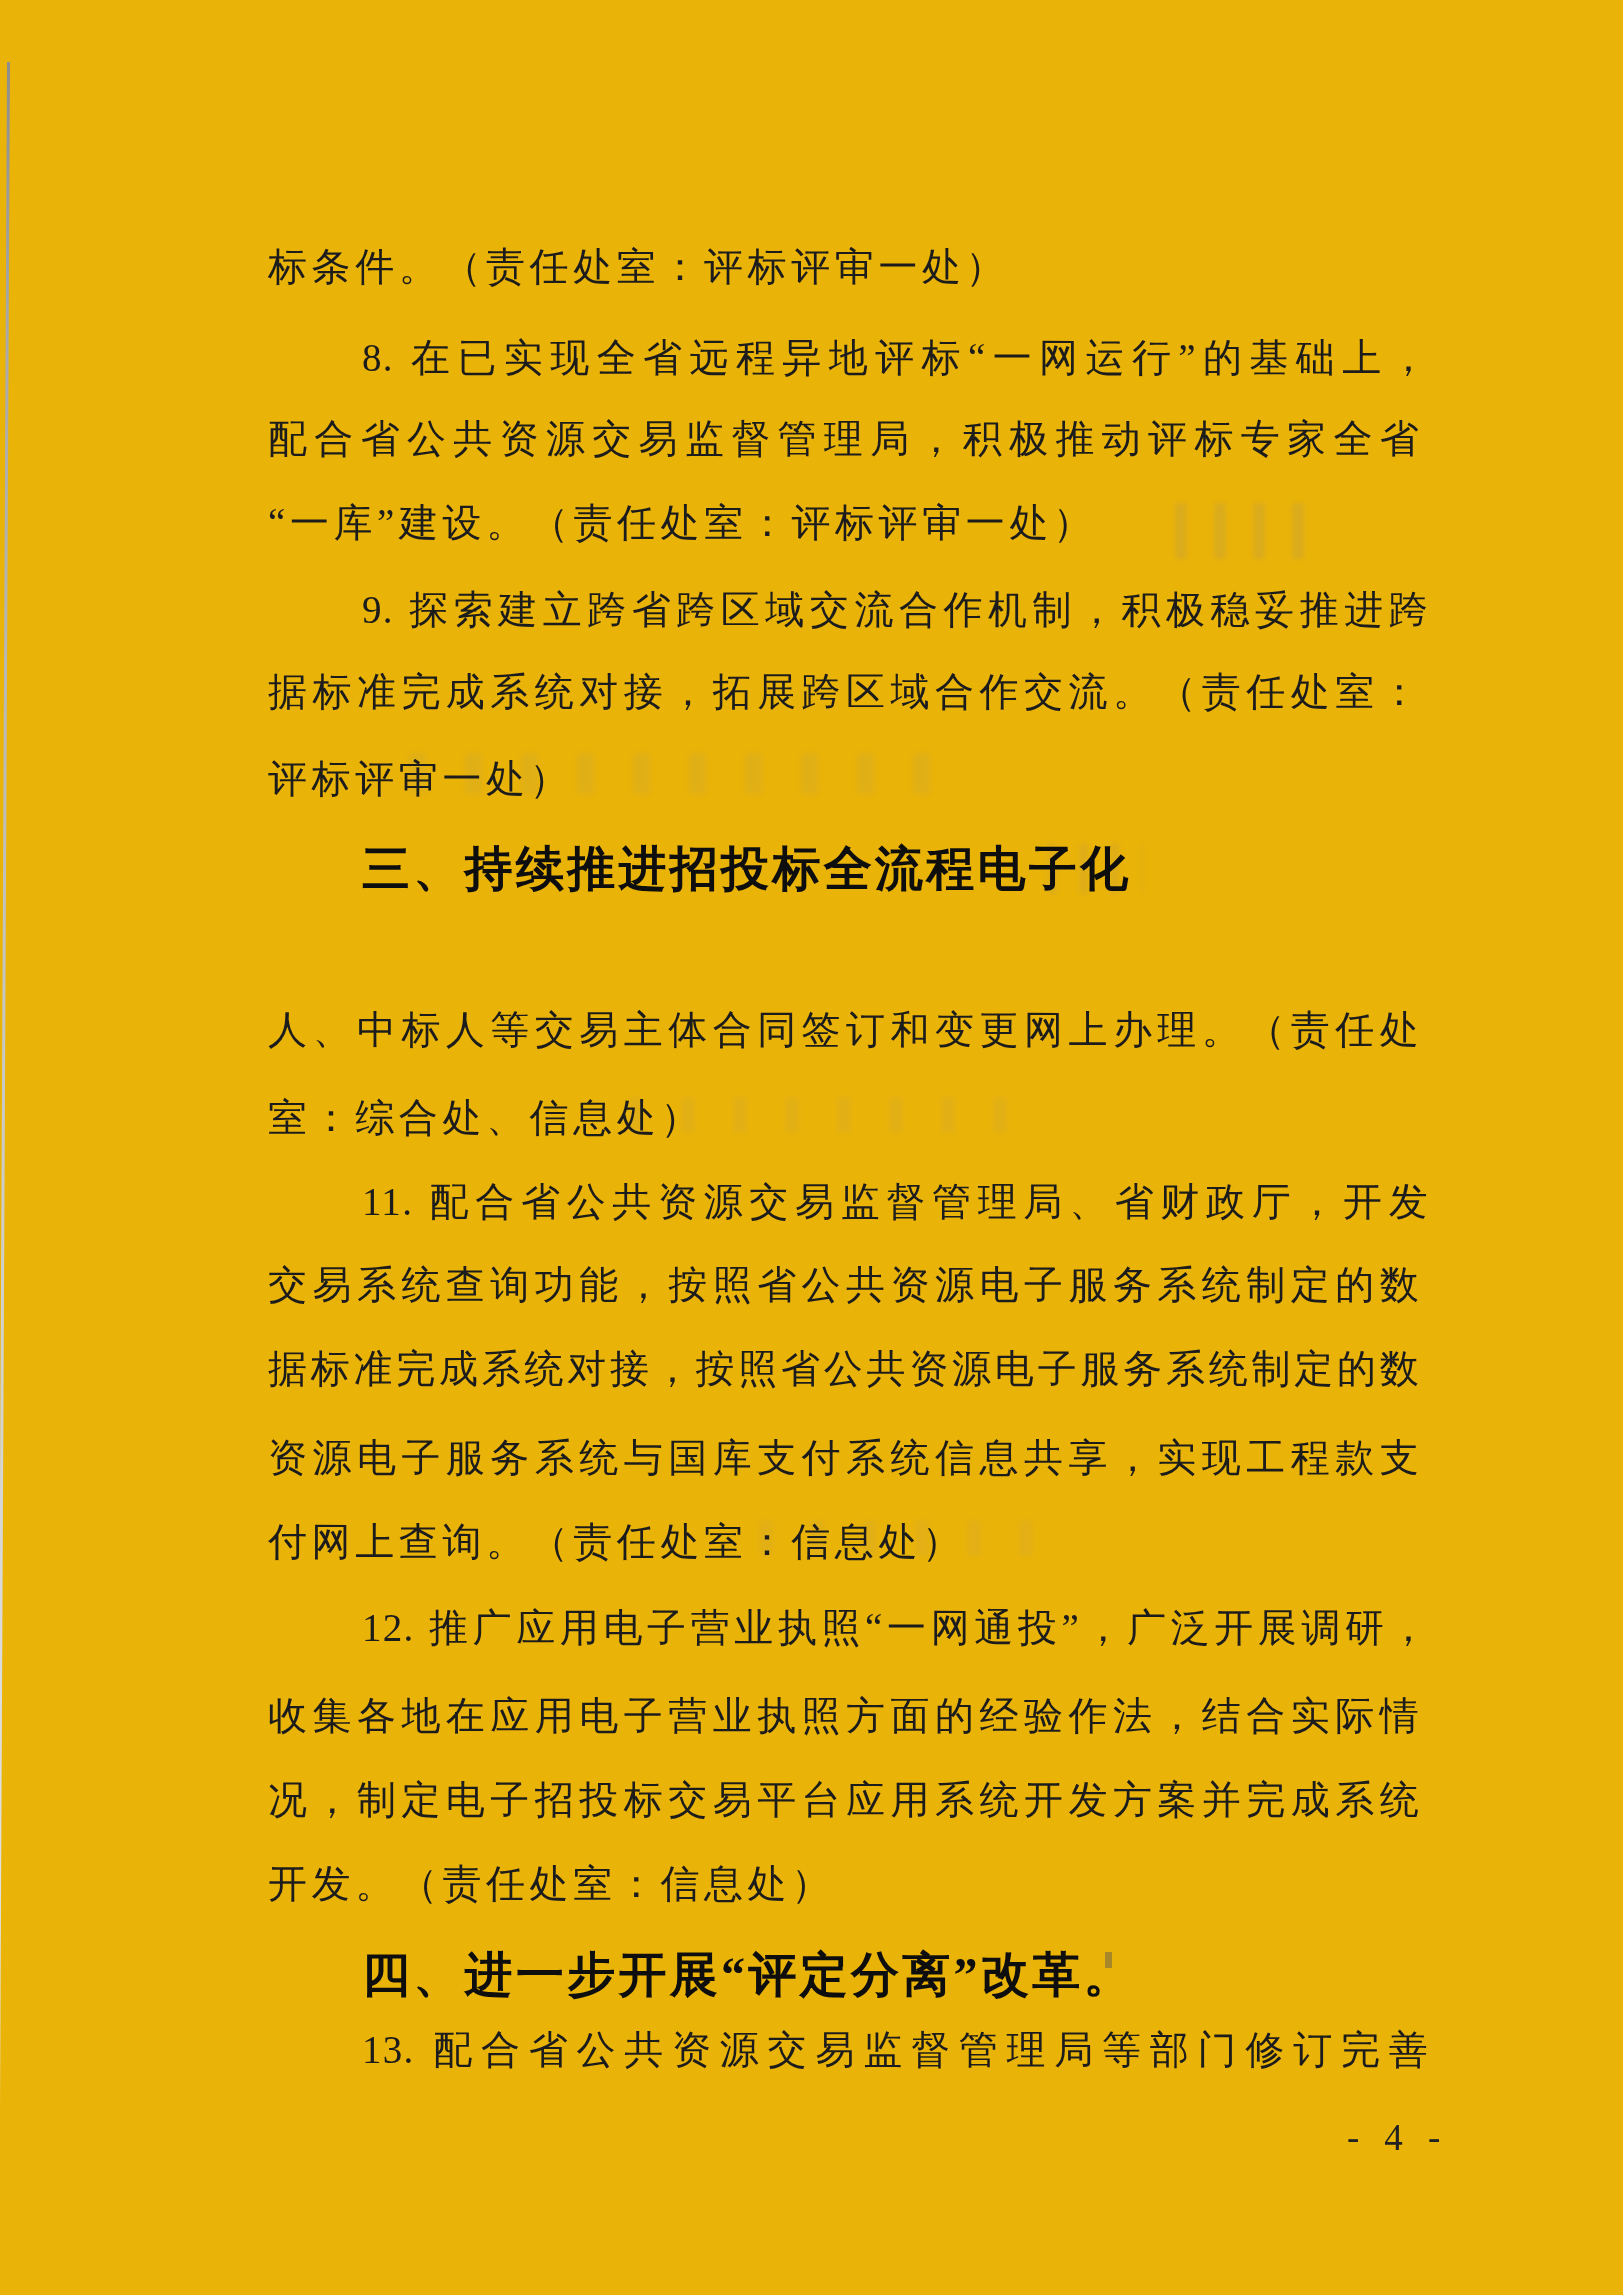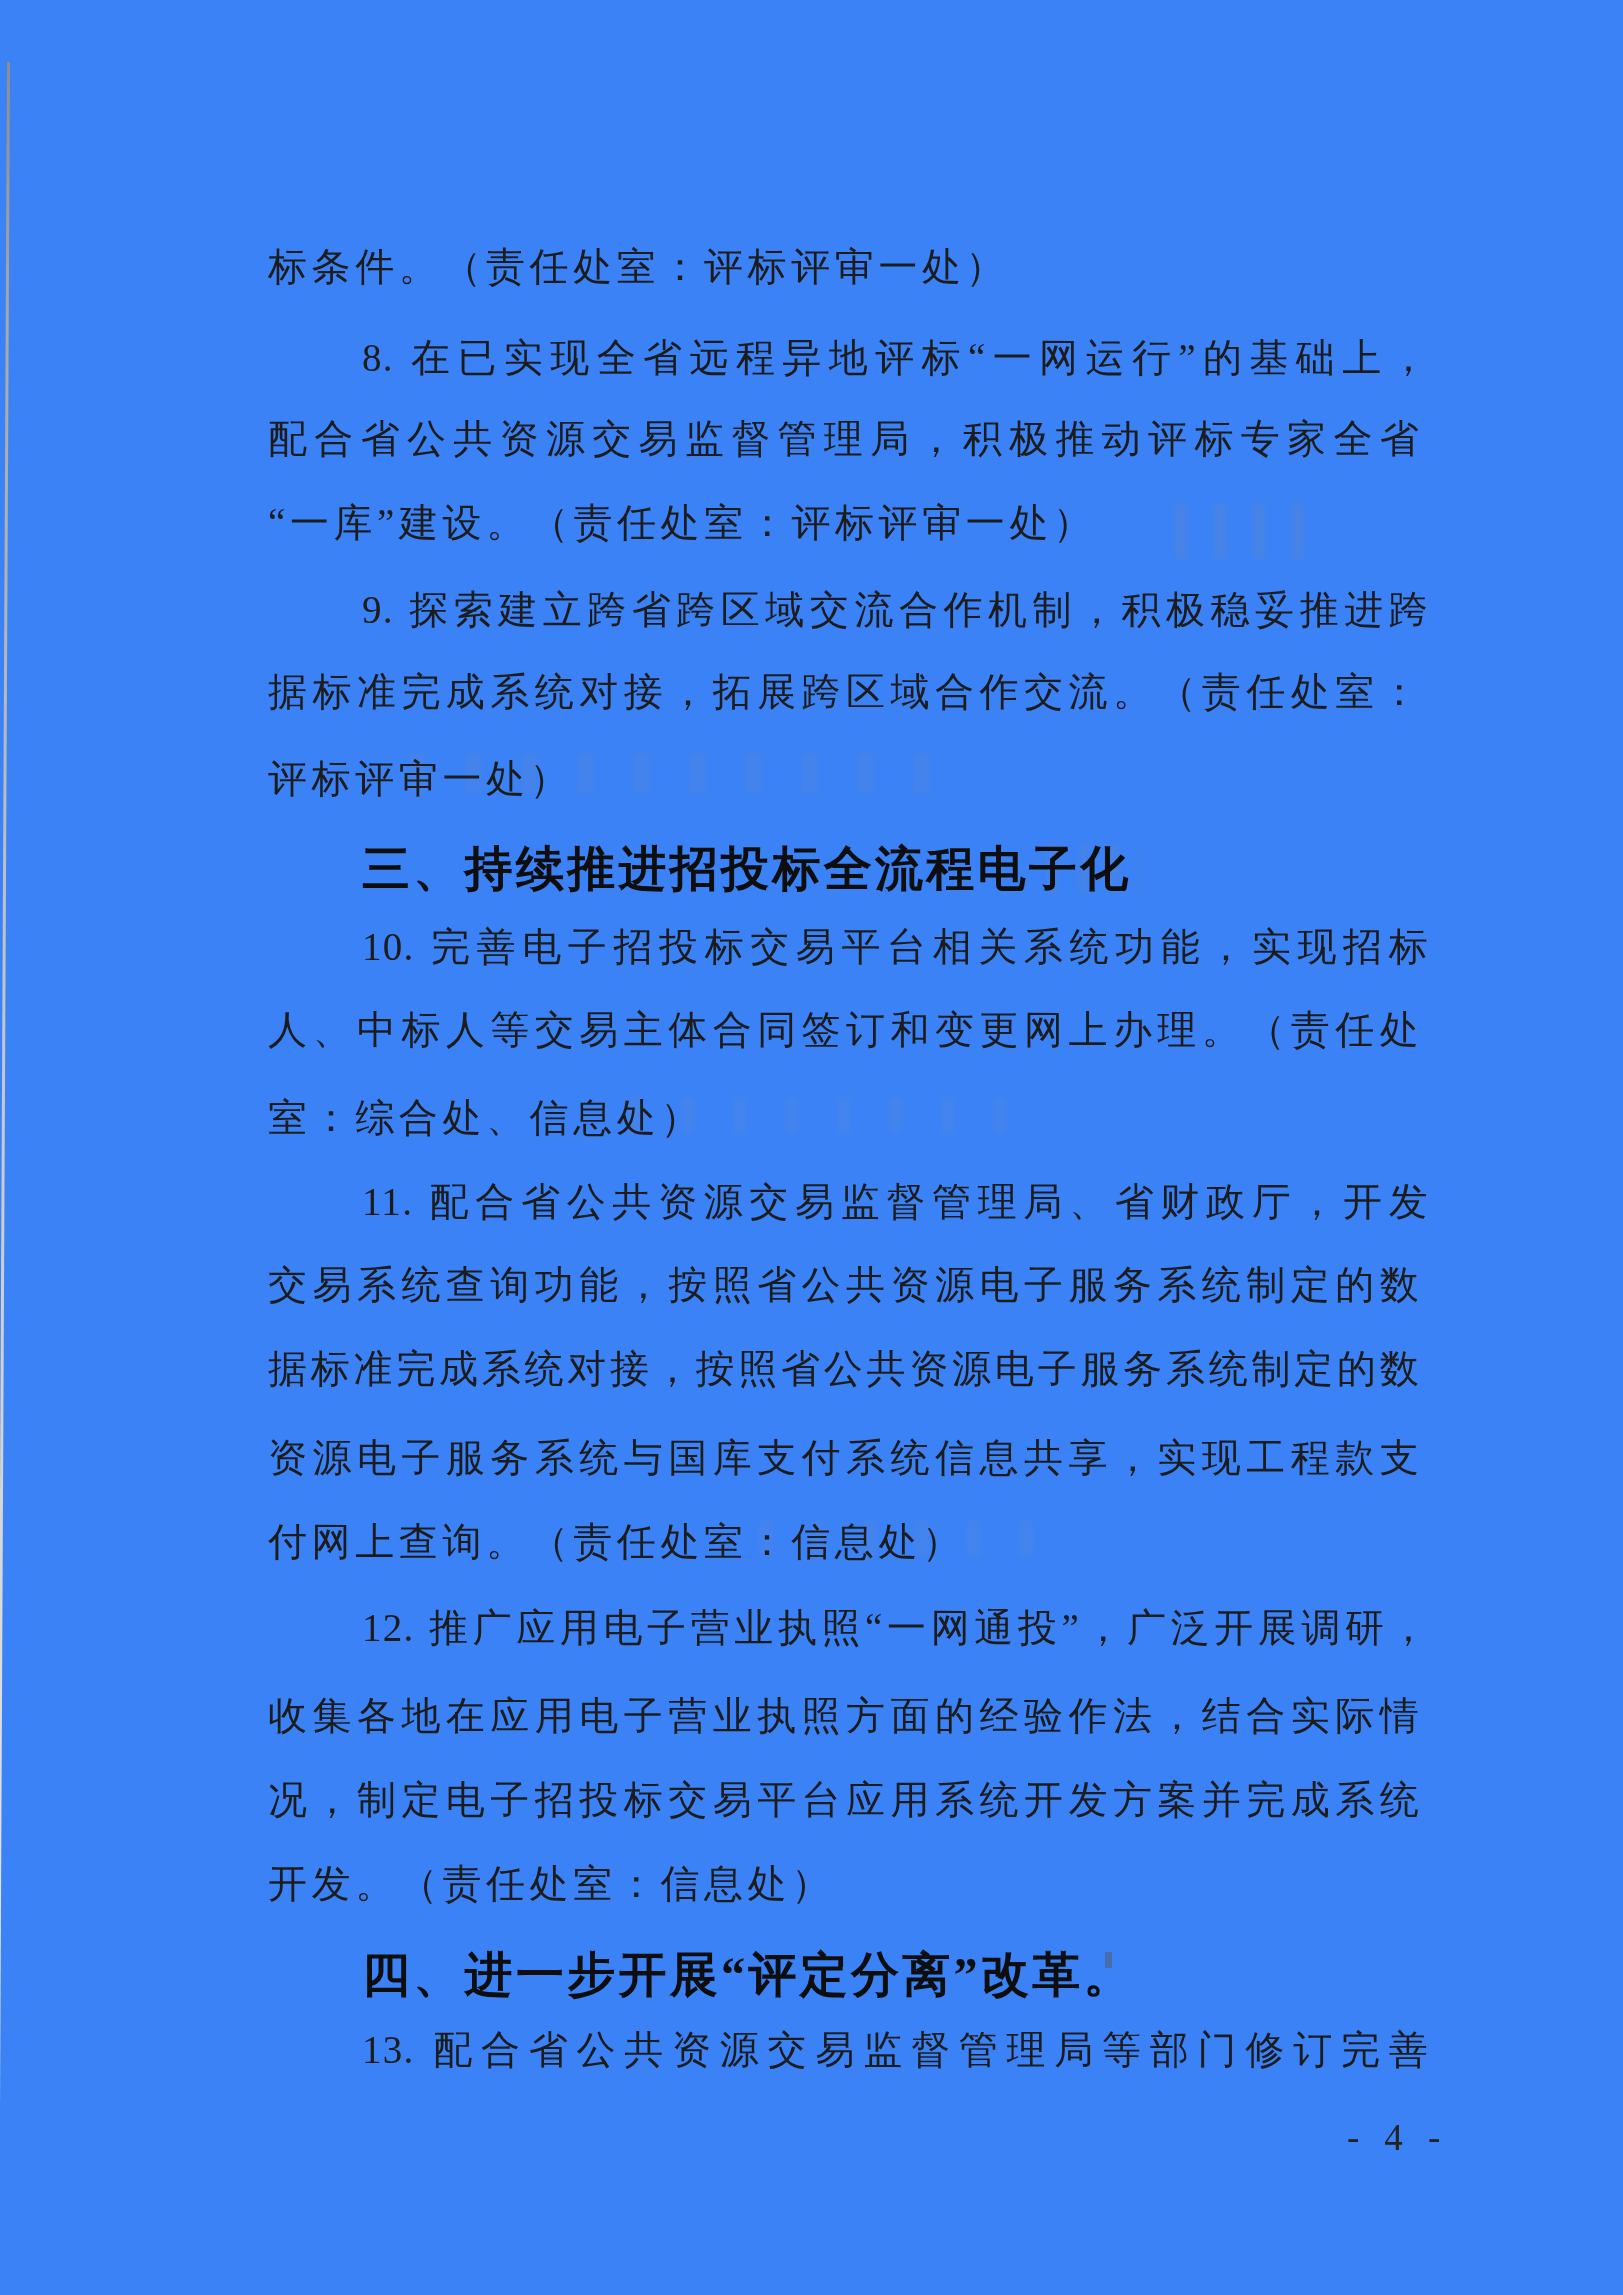--- a/index.html
+++ b/index.html
@@ -4,21 +4,21 @@
 <style>
   html, body {
     margin: 0;
     padding: 0;
     background: #ffffff;
   }
   .page {
     position: relative;
     width: 1624px;
     height: 2295px;
-    background: #3b82f6;
+    background: #eab308;
     overflow: hidden;
     font-family: "Liberation Serif", "DejaVu Serif", serif;
   }
   
   .line {
     position: absolute;
     left: 268px;
     width: 1152px;
     font-size: 39px;
     line-height: 1.2;
@@ -104,21 +104,20 @@
   <div class="smudge dot"></div>
 
   <div class="line short" style="top:244px">标条件。（责任处室：评标评审一处）</div>
   <div class="line indent fill" style="top:335px">8. 在已实现全省远程异地评标“一网运行”的基础上，</div>
   <div class="line fill" style="top:416px">配合省公共资源交易监督管理局，积极推动评标专家全省</div>
   <div class="line short" style="top:500px">“一库”建设。（责任处室：评标评审一处）</div>
   <div class="line indent fill" style="top:587px">9. 探索建立跨省跨区域交流合作机制，积极稳妥推进跨</div>
   <div class="line fill" style="top:669px">据标准完成系统对接，拓展跨区域合作交流。（责任处室：</div>
   <div class="line short" style="top:756px">评标评审一处）</div>
   <div class="line indent heading" style="top:840px">三、持续推进招投标全流程电子化</div>
-  <div class="line indent fill" style="top:924px">10. 完善电子招投标交易平台相关系统功能，实现招标</div>
   <div class="line fill" style="top:1007px">人、中标人等交易主体合同签订和变更网上办理。（责任处</div>
   <div class="line short" style="top:1095px">室：综合处、信息处）</div>
   <div class="line indent fill" style="top:1179px">11. 配合省公共资源交易监督管理局、省财政厅，开发</div>
   <div class="line fill" style="top:1262px">交易系统查询功能，按照省公共资源电子服务系统制定的数</div>
   <div class="line fill" style="top:1346px">据标准完成系统对接，按照省公共资源电子服务系统制定的数</div>
   <div class="line fill" style="top:1435px">资源电子服务系统与国库支付系统信息共享，实现工程款支</div>
   <div class="line short" style="top:1519px">付网上查询。（责任处室：信息处）</div>
   <div class="line indent fill" style="top:1605px">12. 推广应用电子营业执照“一网通投”，广泛开展调研，</div>
   <div class="line fill" style="top:1693px">收集各地在应用电子营业执照方面的经验作法，结合实际情</div>
   <div class="line fill" style="top:1777px">况，制定电子招投标交易平台应用系统开发方案并完成系统</div>

